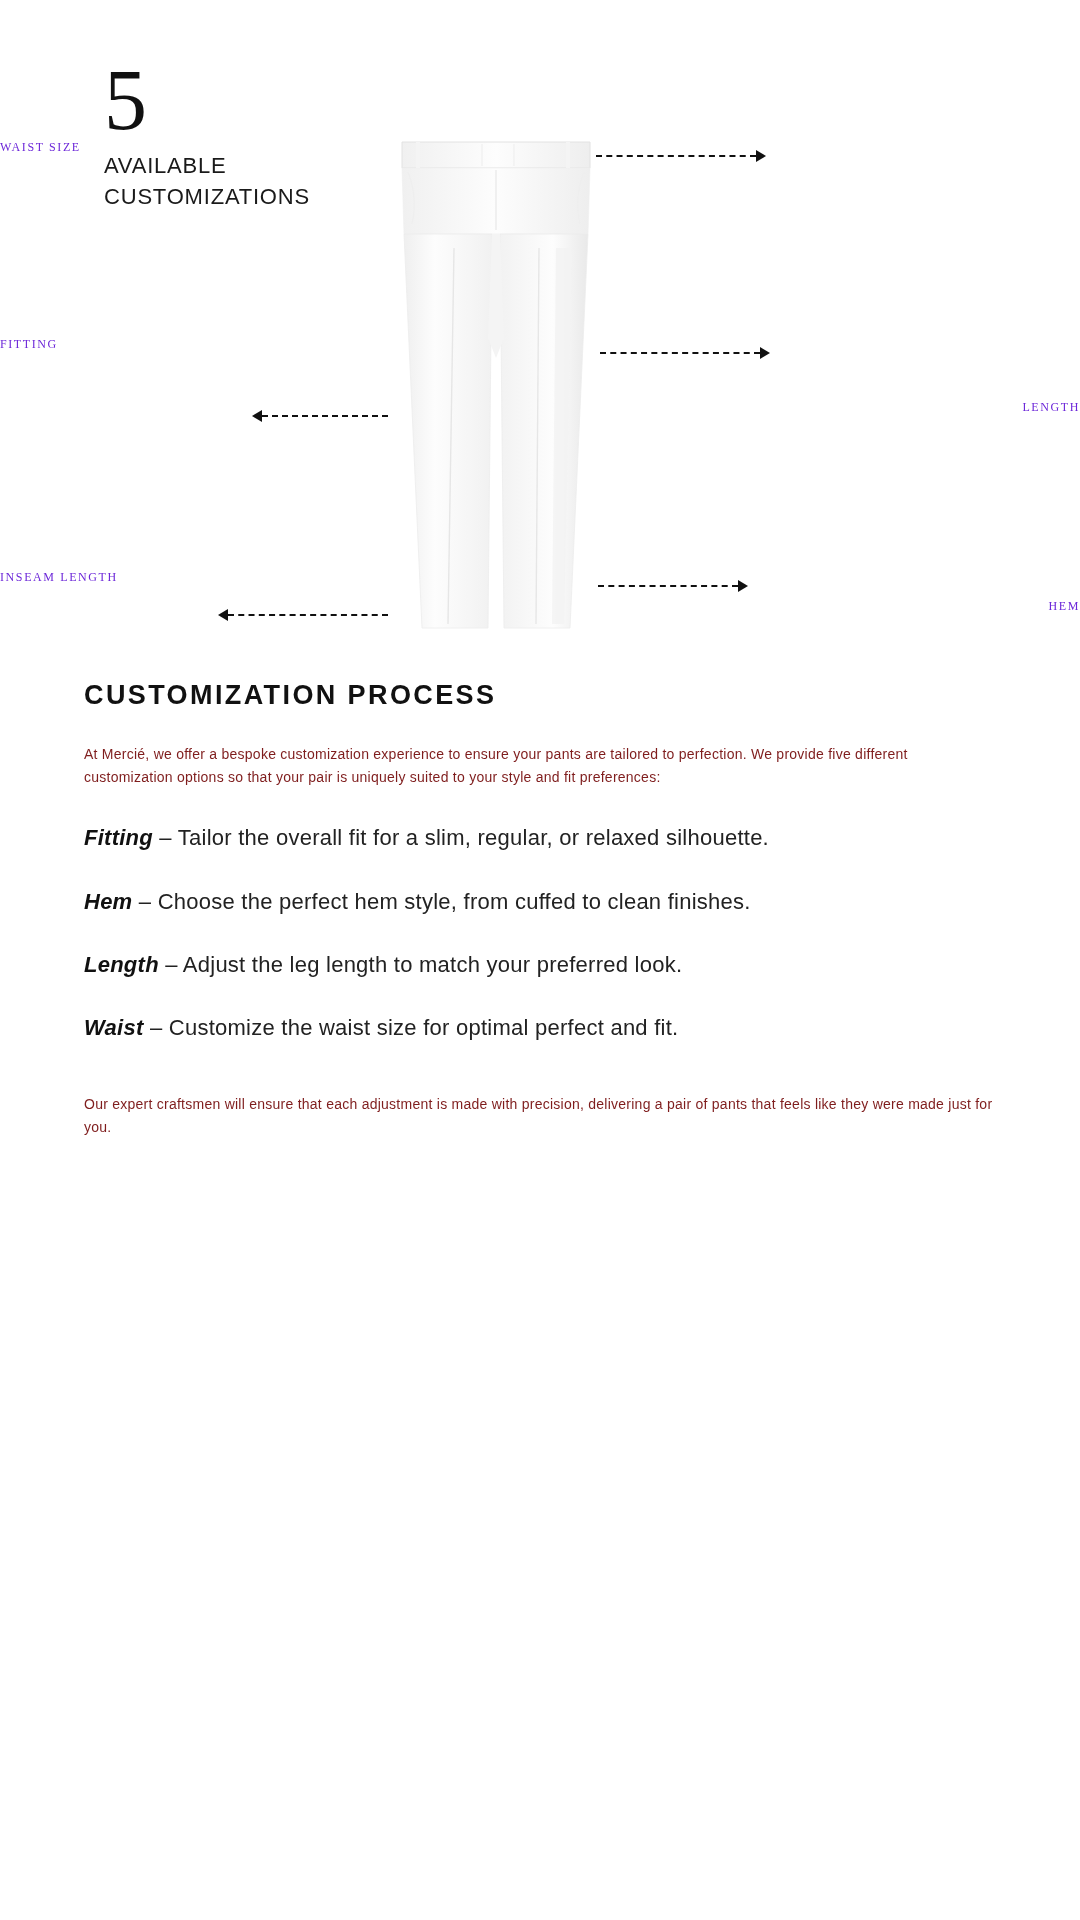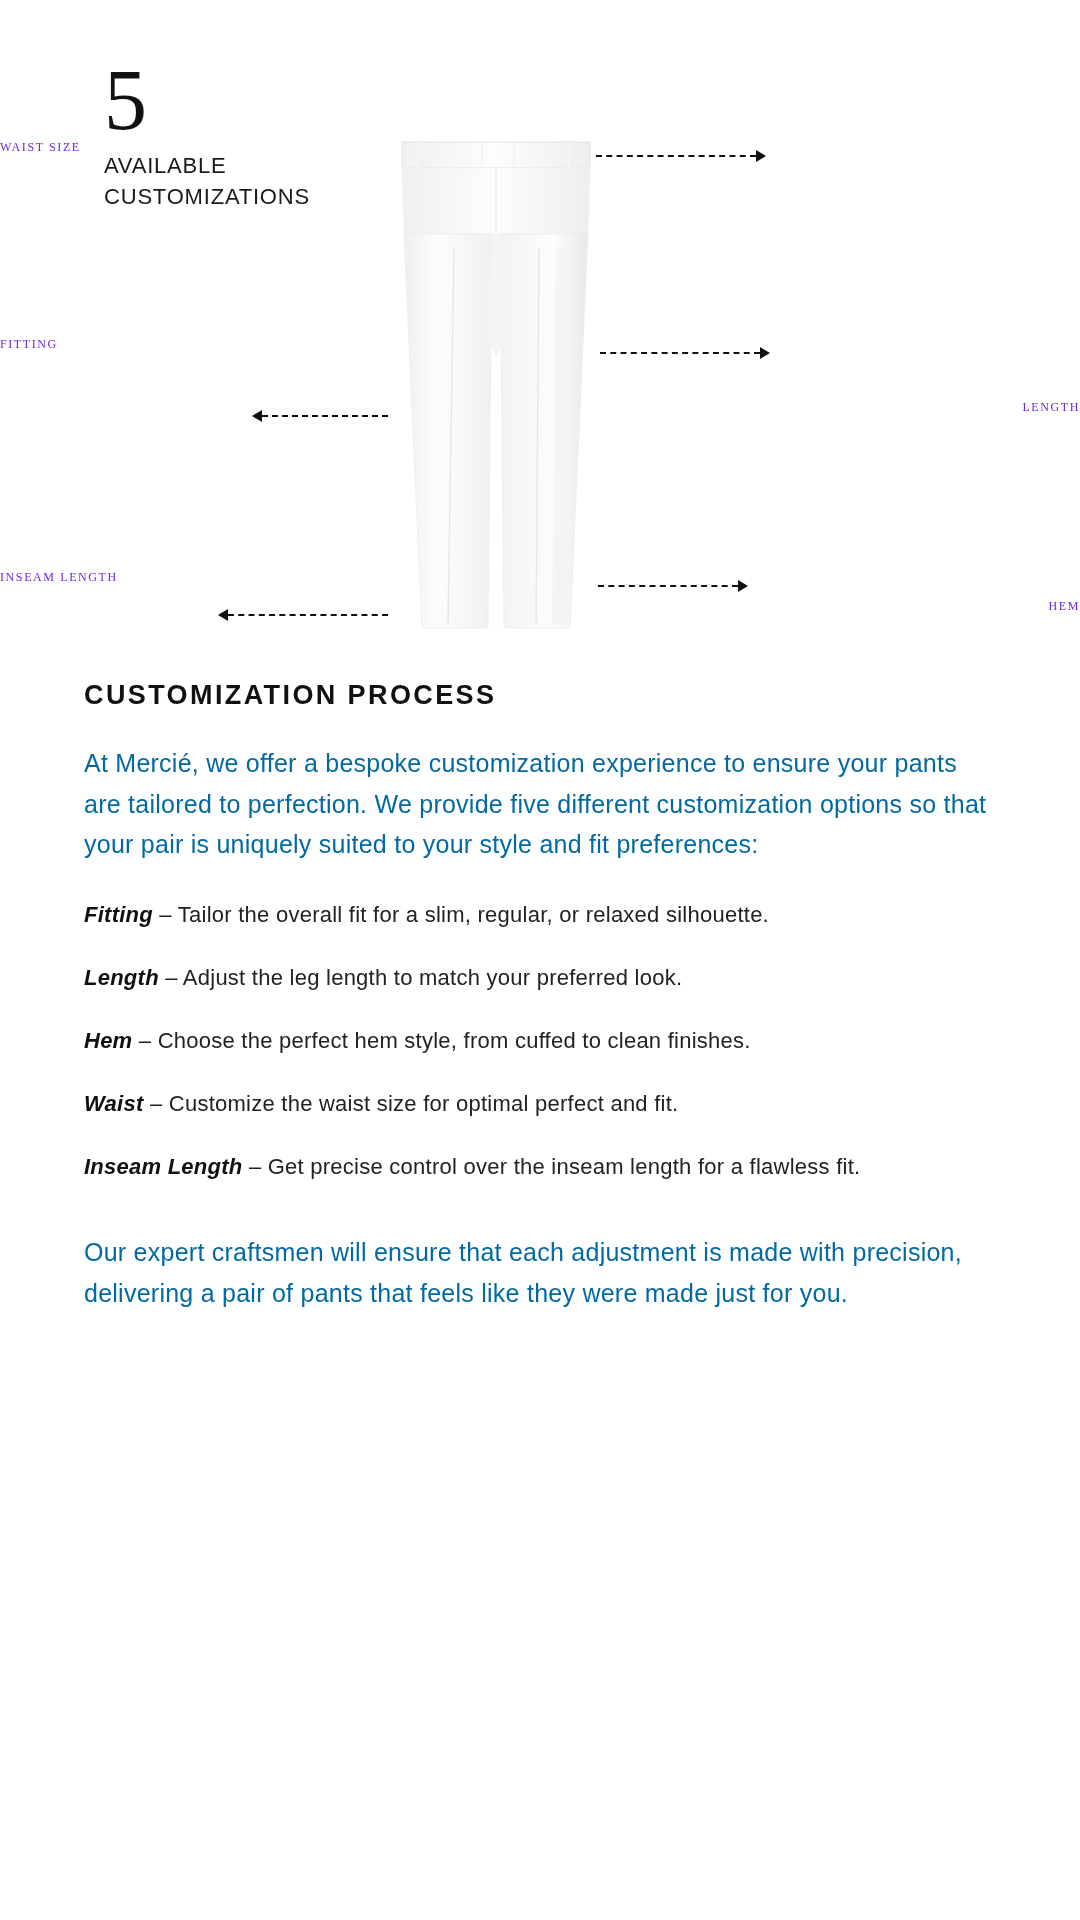--- a/index.html
+++ b/index.html
@@ -113,23 +113,23 @@
   }
   .section-title {
     font-size: 27px;
     font-weight: 700;
     letter-spacing: 2.4px;
     color: #111;
     margin: 0 0 32px 0;
     text-transform: uppercase;
   }
   .para {
-    font-size: 25px;
+    font-size: 14px;
     line-height: 1.62;
-    color: #0369a1;
+    color: #7f1d1d;
     margin: 0 0 26px 0;
     letter-spacing: 0.25px;
   }
   .para.intro { margin-bottom: 32px; }
   .opt {
     font-size: 22px;
     line-height: 1.6;
     color: #222;
     margin: 0 0 28px 0;
     letter-spacing: 0.25px;
@@ -233,33 +233,29 @@
   <h2 class="section-title">CUSTOMIZATION PROCESS</h2>
 
   <p class="para intro">At Mercié, we offer a bespoke customization experience to ensure your pants are tailored to perfection. We provide five different customization options so that your pair is uniquely suited to your style and fit preferences:</p>
 
   <p class="opt">
     <span class="term">Fitting</span>
     <span>– Tailor the overall fit for a slim, regular, or relaxed silhouette.</span>
   </p>
 
   <p class="opt">
+    <span class="term">Hem</span>
+    <span>– Choose the perfect hem style, from cuffed to clean finishes.</span>
+  </p>
+
+  <p class="opt">
     <span class="term">Length</span>
     <span>– Adjust the leg length to match your preferred look.</span>
   </p>
 
   <p class="opt">
-    <span class="term">Hem</span>
-    <span>– Choose the perfect hem style, from cuffed to clean finishes.</span>
-  </p>
-
-  <p class="opt">
     <span class="term">Waist</span>
     <span>– Customize the waist size for optimal perfect and fit.</span>
   </p>
 
-  <p class="opt">
-    <span class="term">Inseam Length</span>
-    <span>– Get precise control over the inseam length for a flawless fit.</span>
-  </p>
 
   <p class="para closing">Our expert craftsmen will ensure that each adjustment is made with precision, delivering a pair of pants that feels like they were made just for you.</p>
 </div>
 
 </body></html>

